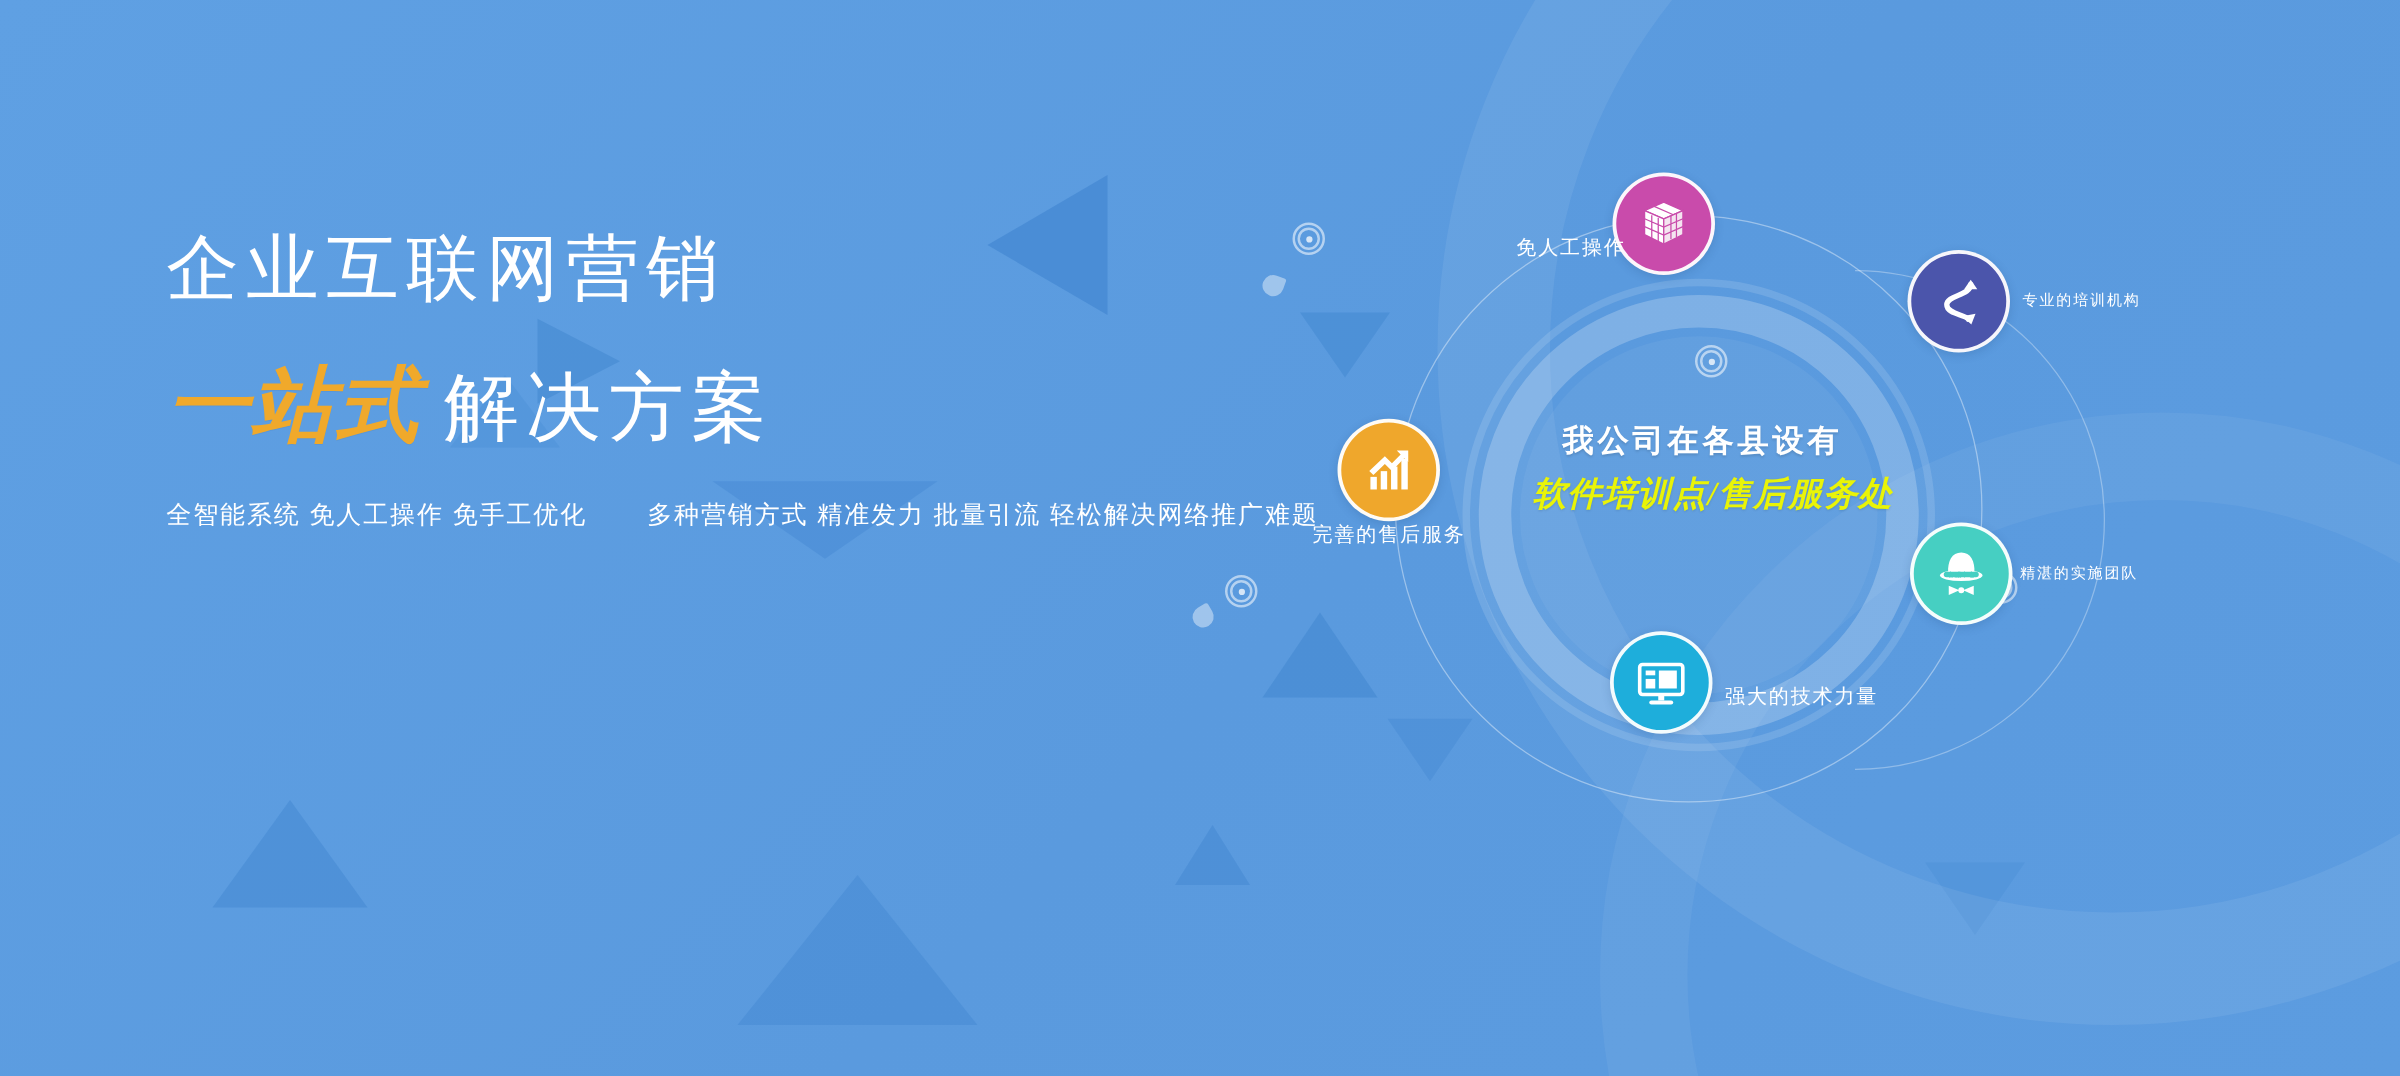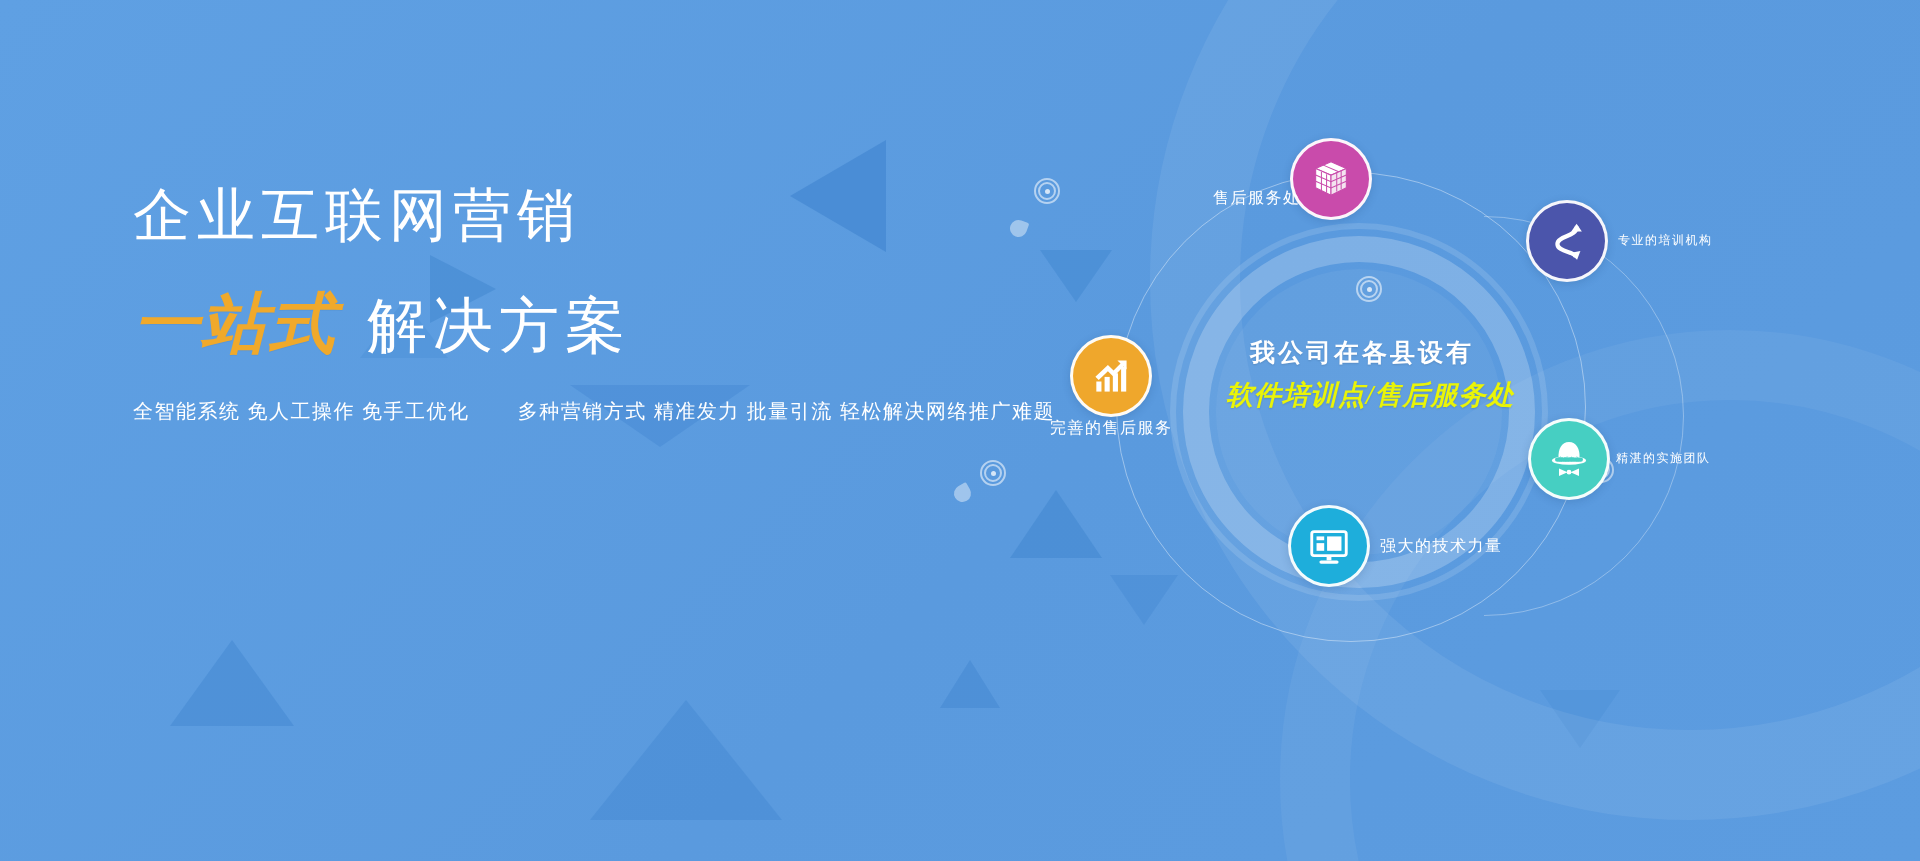--- a/index.html
+++ b/index.html
@@ -56,21 +56,21 @@
     color: #f0a92b;
     font-style: italic;
     font-weight: 700;
     font-size: 66px;
     letter-spacing: 2px;
     text-shadow: 0 1px 0 rgba(0,0,0,0.04);
   }
   .h2-rest {
     color: #ffffff;
     font-weight: 400;
-    margin-left: 30px;
+    margin-left: 18px;
     letter-spacing: 6px;
   }
 
   .sub1 {
     margin-top: 42px;
     font-size: 20px;
     color: #ffffff;
     letter-spacing: 1.5px;
     white-space: nowrap;
     text-align: right;
@@ -298,21 +298,21 @@
         <svg width="46" height="46" viewBox="0 0 48 48" aria-hidden="true">
           <g fill="#ffffff" stroke="#c94bab" stroke-width="1.1">
             <path d="M24 6 L40 13 L24 20 L8 13 Z"></path>
             <path d="M8 13 L8 33 L24 41 L24 20 Z"></path>
             <path d="M40 13 L40 33 L24 41 L24 20 Z" fill="#f4e4f0"></path>
             <path d="M16 9.5 L32 16.5 M14 16.8 L14 36 M19.4 19 L19.4 38.4 M30 17.6 L30 37 M34.6 15.6 L34.6 35 M8 19.8 L24 26.8 L40 19.8 M8 26.4 L24 33.4 L40 26.4" stroke-width="1.05" fill="none"></path>
           </g>
         </svg>
       </span>
     </div>
-    <div class="node-label" style="left:125px; top:68px;">售后服务处</div>
+    <div class="node-label" style="left:125px; top:68px;">免人工操作</div>
 
     <div class="node" style="left:438px; top:80px; background:#4b55ab;">
       <span>
         <svg width="46" height="46" viewBox="0 0 48 48" aria-hidden="true">
           <g fill="none" stroke="#ffffff" stroke-width="4.4" stroke-linecap="round">
             <path d="M34 10 C34 19, 14 19, 14 27 C14 35, 30 35, 32 39"></path>
           </g>
           <g fill="#ffffff">
             <path d="M34 6 L39.5 14 L28.5 14 Z"></path>
             <path d="M34.5 43.5 L27 36.5 L38 34.5 Z"></path>
@@ -342,21 +342,21 @@
         <svg width="46" height="46" viewBox="0 0 48 48" aria-hidden="true">
           <rect x="6" y="9" width="36" height="25" rx="2.4" fill="none" stroke="#ffffff" stroke-width="3"></rect>
           <rect x="11" y="14" width="8" height="4" fill="#ffffff"></rect>
           <rect x="11" y="21" width="8" height="8" fill="#ffffff"></rect>
           <rect x="22" y="14" width="15" height="15" fill="#ffffff"></rect>
           <rect x="21.5" y="34" width="5" height="5" fill="#ffffff"></rect>
           <rect x="14" y="39" width="20" height="3.4" rx="1.7" fill="#ffffff"></rect>
         </svg>
       </span>
     </div>
-    <div class="node-label" style="left:292px; top:416px;">强大的技术力量</div>
+    <div class="node-label" style="left:292px; top:427px;">强大的技术力量</div>
 
     <div class="node" style="left:-18px; top:215px; background:#efa72c;">
       <span>
         <svg width="44" height="44" viewBox="0 0 48 48" aria-hidden="true">
           <g fill="#ffffff">
             <rect x="8" y="30" width="5.6" height="11"></rect>
             <rect x="17" y="25" width="5.6" height="16"></rect>
             <rect x="26" y="21" width="5.6" height="20"></rect>
             <rect x="35" y="14" width="5.6" height="27"></rect>
             <path d="M7 24.8 L10.6 28.4 L20.6 18.8 L26.8 24.8 L37.6 13.6 L41 17 L41 7 L31 7 L34.4 10.4 L26.8 18 L20.6 11.9 Z"></path>

